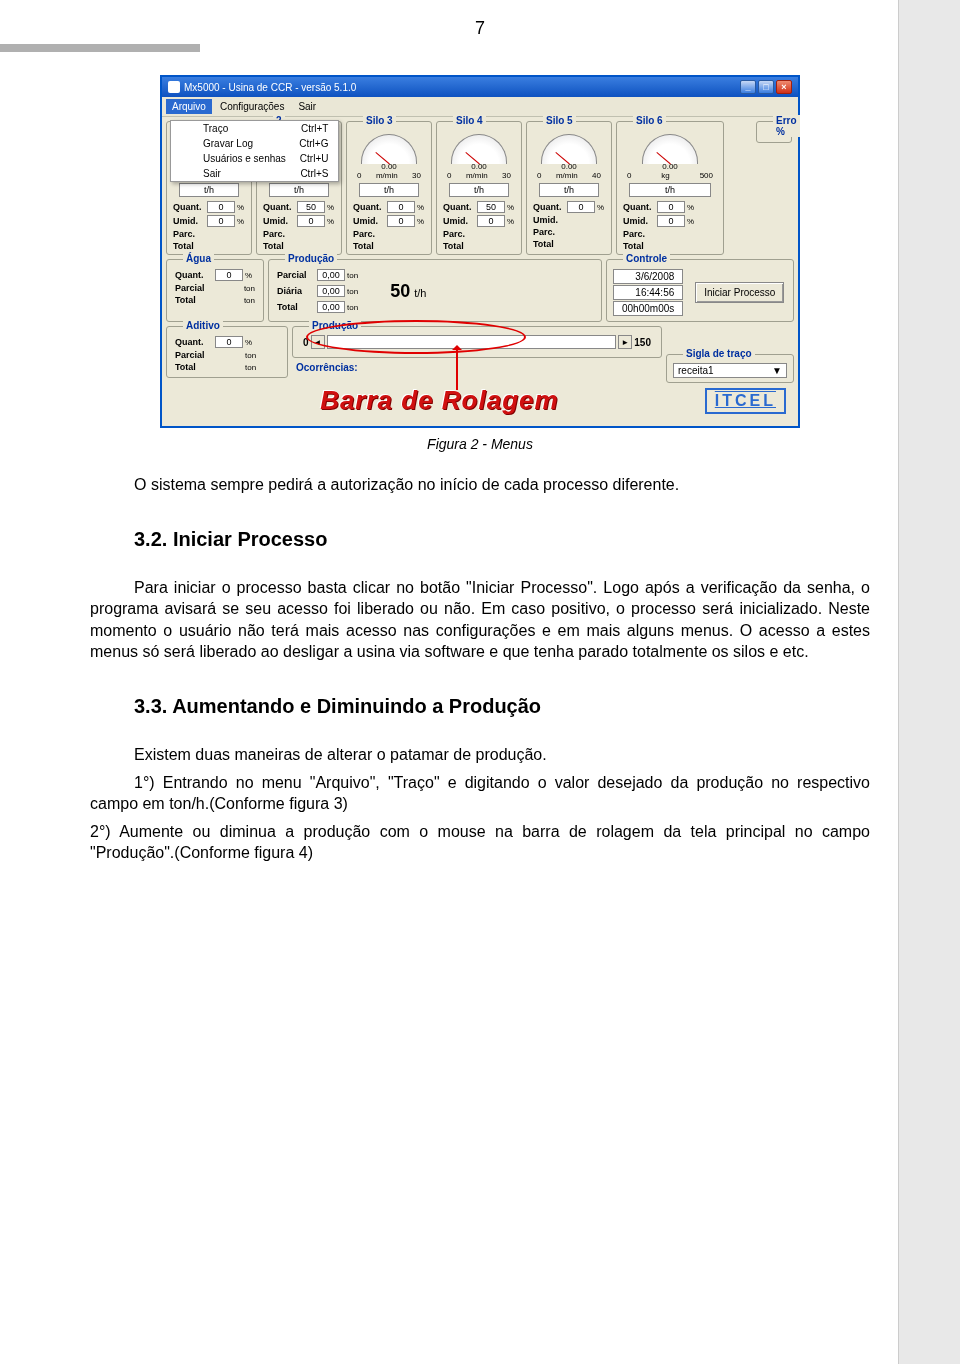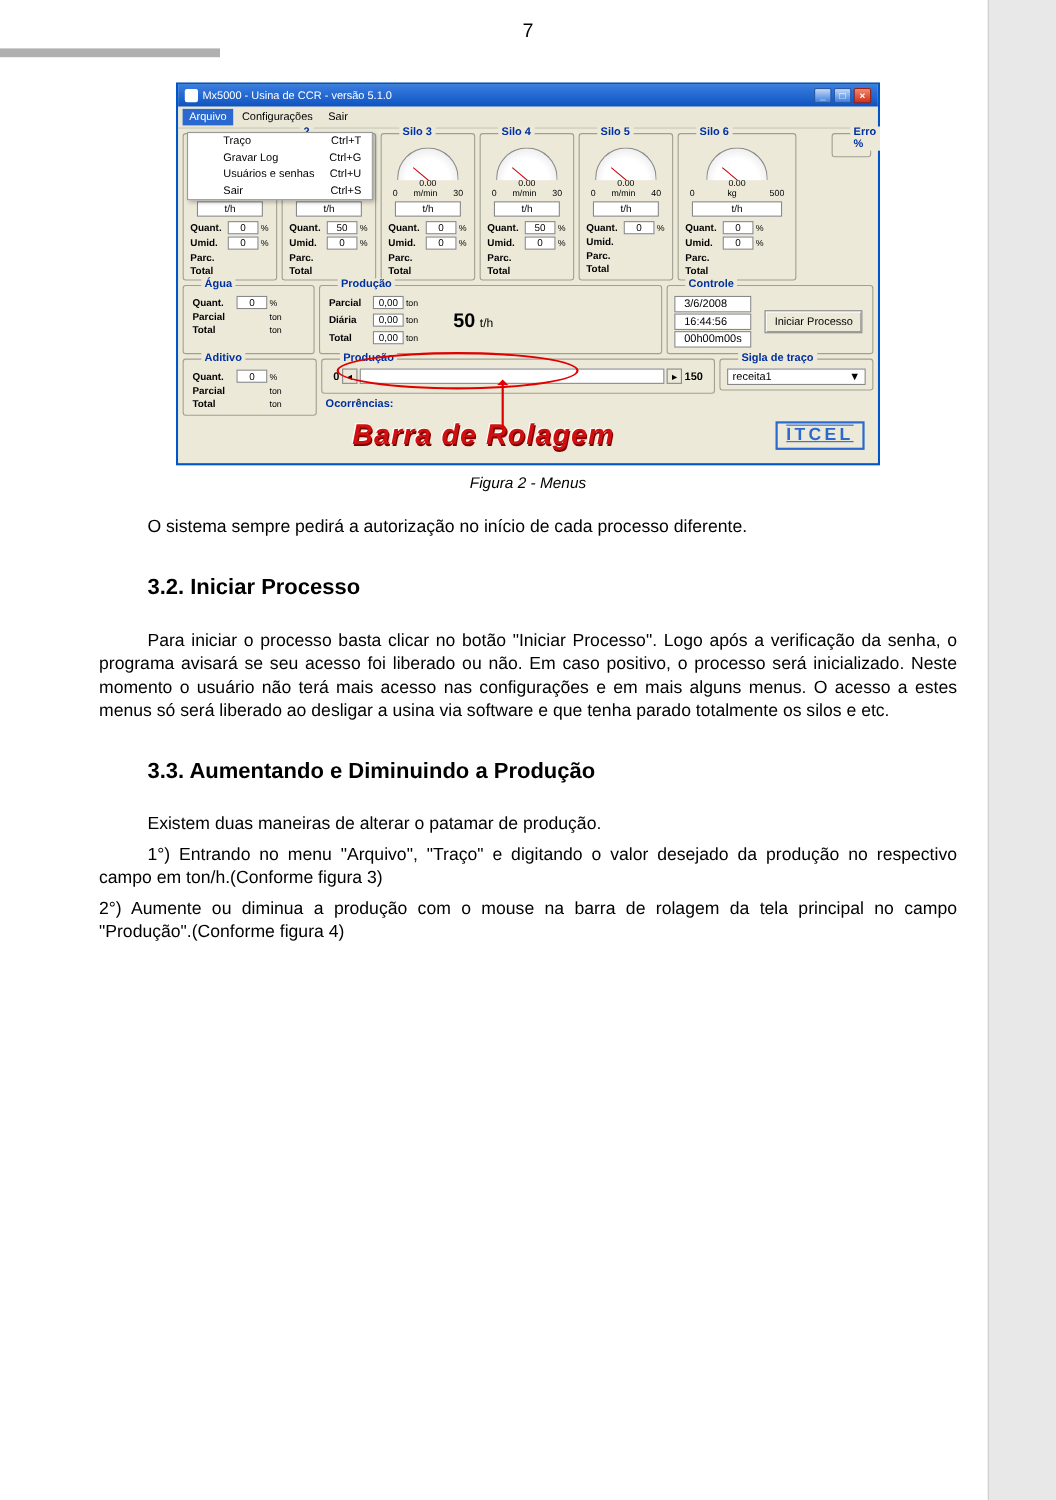--- a/index.html
+++ b/index.html
@@ -159,21 +159,21 @@
   .prod-vals { display:flex; align-items:center; gap:10px; }
   .prod-col { display:flex; flex-direction:column; gap:2px; }
   .big-th {
     font-size:18px; font-weight:bold;
     display:flex; align-items:baseline; gap:4px;
     padding-left:20px;
   }
   .controle { width:188px; }
   .ctrl-box {
     background:#fff; border:1px solid #888;
-    padding:1px 8px; margin:1px 0; text-align:left;
+    padding:1px 8px; margin:1px 0; text-align:right;
   }
   .start-btn {
     background:#ece9d8; border:1px solid #888;
     padding:4px 8px; margin-left:6px;
     box-shadow: 1px 1px 0 #fff inset, -1px -1px 0 #999 inset;
   }
   .bot-row { display:flex; gap:4px; margin-top:4px; align-items:flex-start; }
   .aditivo { width:122px; }
   .prod2 { flex:1; display:flex; flex-direction:column; gap:2px; position:relative; }
   .scroll-wrap {
@@ -181,21 +181,21 @@
     padding:0 4px;
   }
   .scroll-btn {
     width:14px; height:14px; background:#ece9d8;
     border:1px solid #888; display:flex; align-items:center; justify-content:center;
     font-size:8px;
   }
   .scroll-track {
     flex:1; height:14px; background:#fff; border:1px solid #888;
   }
-  .sigla { width:140px; }
+  .sigla { width:128px;margin-top:28px; }
   .sigla select, .sigla .sel {
     width:100%; background:#fff; border:1px solid #888;
     padding:1px 4px; font-size:10px;
     display:flex; justify-content:space-between; align-items:center;
   }
   .ocor { color:#0030a0; font-weight:bold; font-size:10px; padding:2px 4px; }
   .red-ellipse {
     position:absolute; border:2px solid #e00000; border-radius:50%;
     width:220px; height:34px;
     pointer-events:none;
@@ -462,21 +462,21 @@
               <span class="pct"></span>
             </div>
           </div>
         </div>
       <div class="group erro-group">
         <div class="group-title">Erro %</div>
         <div style="height:14px"></div>
       </div>
 
       <div class="mid-row">
-        <div class="group mid-group" style="width:120px">
+        <div class="group mid-group" style="width:98px">
           <div class="group-title">Água</div>
           <div id="agua-rows">
               <div class="data-row">
                 <span class="lbl">Quant.</span>
                 <span class="valbox">0</span>
                 <span class="pct">%</span>
               </div>
               <div class="data-row">
                 <span class="lbl">Parcial</span>
                 <span style="width:28px"></span>

